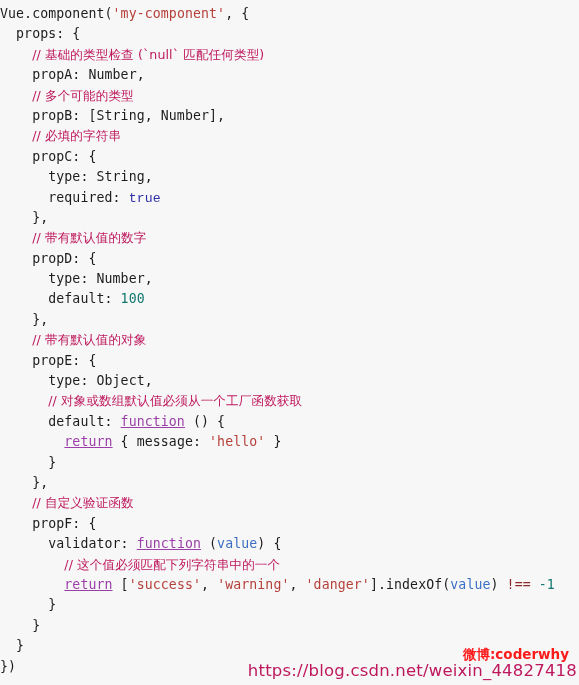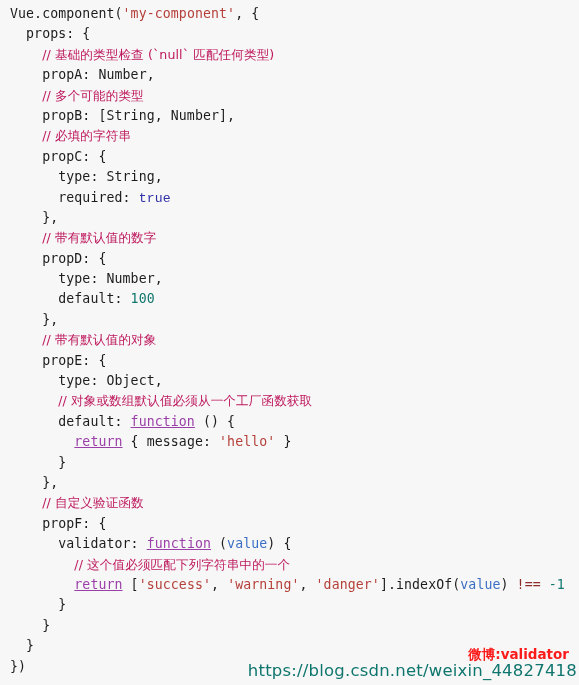--- a/index.html
+++ b/index.html
@@ -19,21 +19,20 @@
     height: 685px;
     background: #f7f7f7;
     padding: 0;
     box-sizing: border-box;
   }
   #code-block {
     position: absolute;
     top: 4px;
     left: 0;
     right: 0;
-    padding-left: 10px;
     font-size: 13.2px;
     line-height: 20.4px;
     white-space: pre;
     letter-spacing: 0.1px;
   }
   .code-line {
     height: 20.4px;
     white-space: pre;
   }
   
@@ -56,31 +55,31 @@
     font-family: "DejaVu Sans", "Liberation Sans", sans-serif;
     font-size: 13.5px;
     font-weight: 600;
     letter-spacing: 0px;
     white-space: nowrap;
   }
   #watermark-url {
     position: absolute;
     right: 2px;
     top: 661px;
-    color: #0f766e;
+    color: #be185d;
     font-family: "DejaVu Sans", "Liberation Sans", sans-serif;
     font-size: 16.5px;
     letter-spacing: 0.2px;
     white-space: nowrap;
   }
 </style>
 </head>
 <body>
 
 <div id="code-viewer">
 
   <div id="code-block"><div class="code-line"><span class="t-plain">Vue.component(</span><span class="t-string">'my-component'</span><span class="t-plain">, {</span></div><div class="code-line"><span class="t-plain">  props: {</span></div><div class="code-line"><span class="t-plain">    </span><span class="t-comment cjk">// 基础的类型检查 (`null` 匹配任何类型)</span></div><div class="code-line"><span class="t-plain">    propA: Number,</span></div><div class="code-line"><span class="t-plain">    </span><span class="t-comment cjk">// 多个可能的类型</span></div><div class="code-line"><span class="t-plain">    propB: [String, Number],</span></div><div class="code-line"><span class="t-plain">    </span><span class="t-comment cjk">// 必填的字符串</span></div><div class="code-line"><span class="t-plain">    propC: {</span></div><div class="code-line"><span class="t-plain">      type: String,</span></div><div class="code-line"><span class="t-plain">      required: </span><span class="t-bool">true</span></div><div class="code-line"><span class="t-plain">    },</span></div><div class="code-line"><span class="t-plain">    </span><span class="t-comment cjk">// 带有默认值的数字</span></div><div class="code-line"><span class="t-plain">    propD: {</span></div><div class="code-line"><span class="t-plain">      type: Number,</span></div><div class="code-line"><span class="t-plain">      default: </span><span class="t-num">100</span></div><div class="code-line"><span class="t-plain">    },</span></div><div class="code-line"><span class="t-plain">    </span><span class="t-comment cjk">// 带有默认值的对象</span></div><div class="code-line"><span class="t-plain">    propE: {</span></div><div class="code-line"><span class="t-plain">      type: Object,</span></div><div class="code-line"><span class="t-plain">      </span><span class="t-comment cjk">// 对象或数组默认值必须从一个工厂函数获取</span></div><div class="code-line"><span class="t-plain">      default: </span><span class="t-kw">function</span><span class="t-plain"> () {</span></div><div class="code-line"><span class="t-plain">        </span><span class="t-kw">return</span><span class="t-plain"> { message: </span><span class="t-string">'hello'</span><span class="t-plain"> }</span></div><div class="code-line"><span class="t-plain">      }</span></div><div class="code-line"><span class="t-plain">    },</span></div><div class="code-line"><span class="t-plain">    </span><span class="t-comment cjk">// 自定义验证函数</span></div><div class="code-line"><span class="t-plain">    propF: {</span></div><div class="code-line"><span class="t-plain">      validator: </span><span class="t-kw">function</span><span class="t-plain"> (</span><span class="t-param">value</span><span class="t-plain">) {</span></div><div class="code-line"><span class="t-plain">        </span><span class="t-comment cjk">// 这个值必须匹配下列字符串中的一个</span></div><div class="code-line"><span class="t-plain">        </span><span class="t-kw">return</span><span class="t-plain"> [</span><span class="t-string">'success'</span><span class="t-plain">, </span><span class="t-string">'warning'</span><span class="t-plain">, </span><span class="t-string">'danger'</span><span class="t-plain">].indexOf(</span><span class="t-param">value</span><span class="t-plain">) </span><span class="t-op">!==</span><span class="t-plain"> </span><span class="t-num">-1</span></div><div class="code-line"><span class="t-plain">      }</span></div><div class="code-line"><span class="t-plain">    }</span></div><div class="code-line"><span class="t-plain">  }</span></div><div class="code-line"><span class="t-plain">})</span></div></div>
 
-  <div id="watermark-weibo">微博:validator</div>
+  <div id="watermark-weibo">微博:coderwhy</div>
 
   <div id="watermark-url">https://blog.csdn.net/weixin_44827418</div>
 
 </div>
 
 </body></html>

